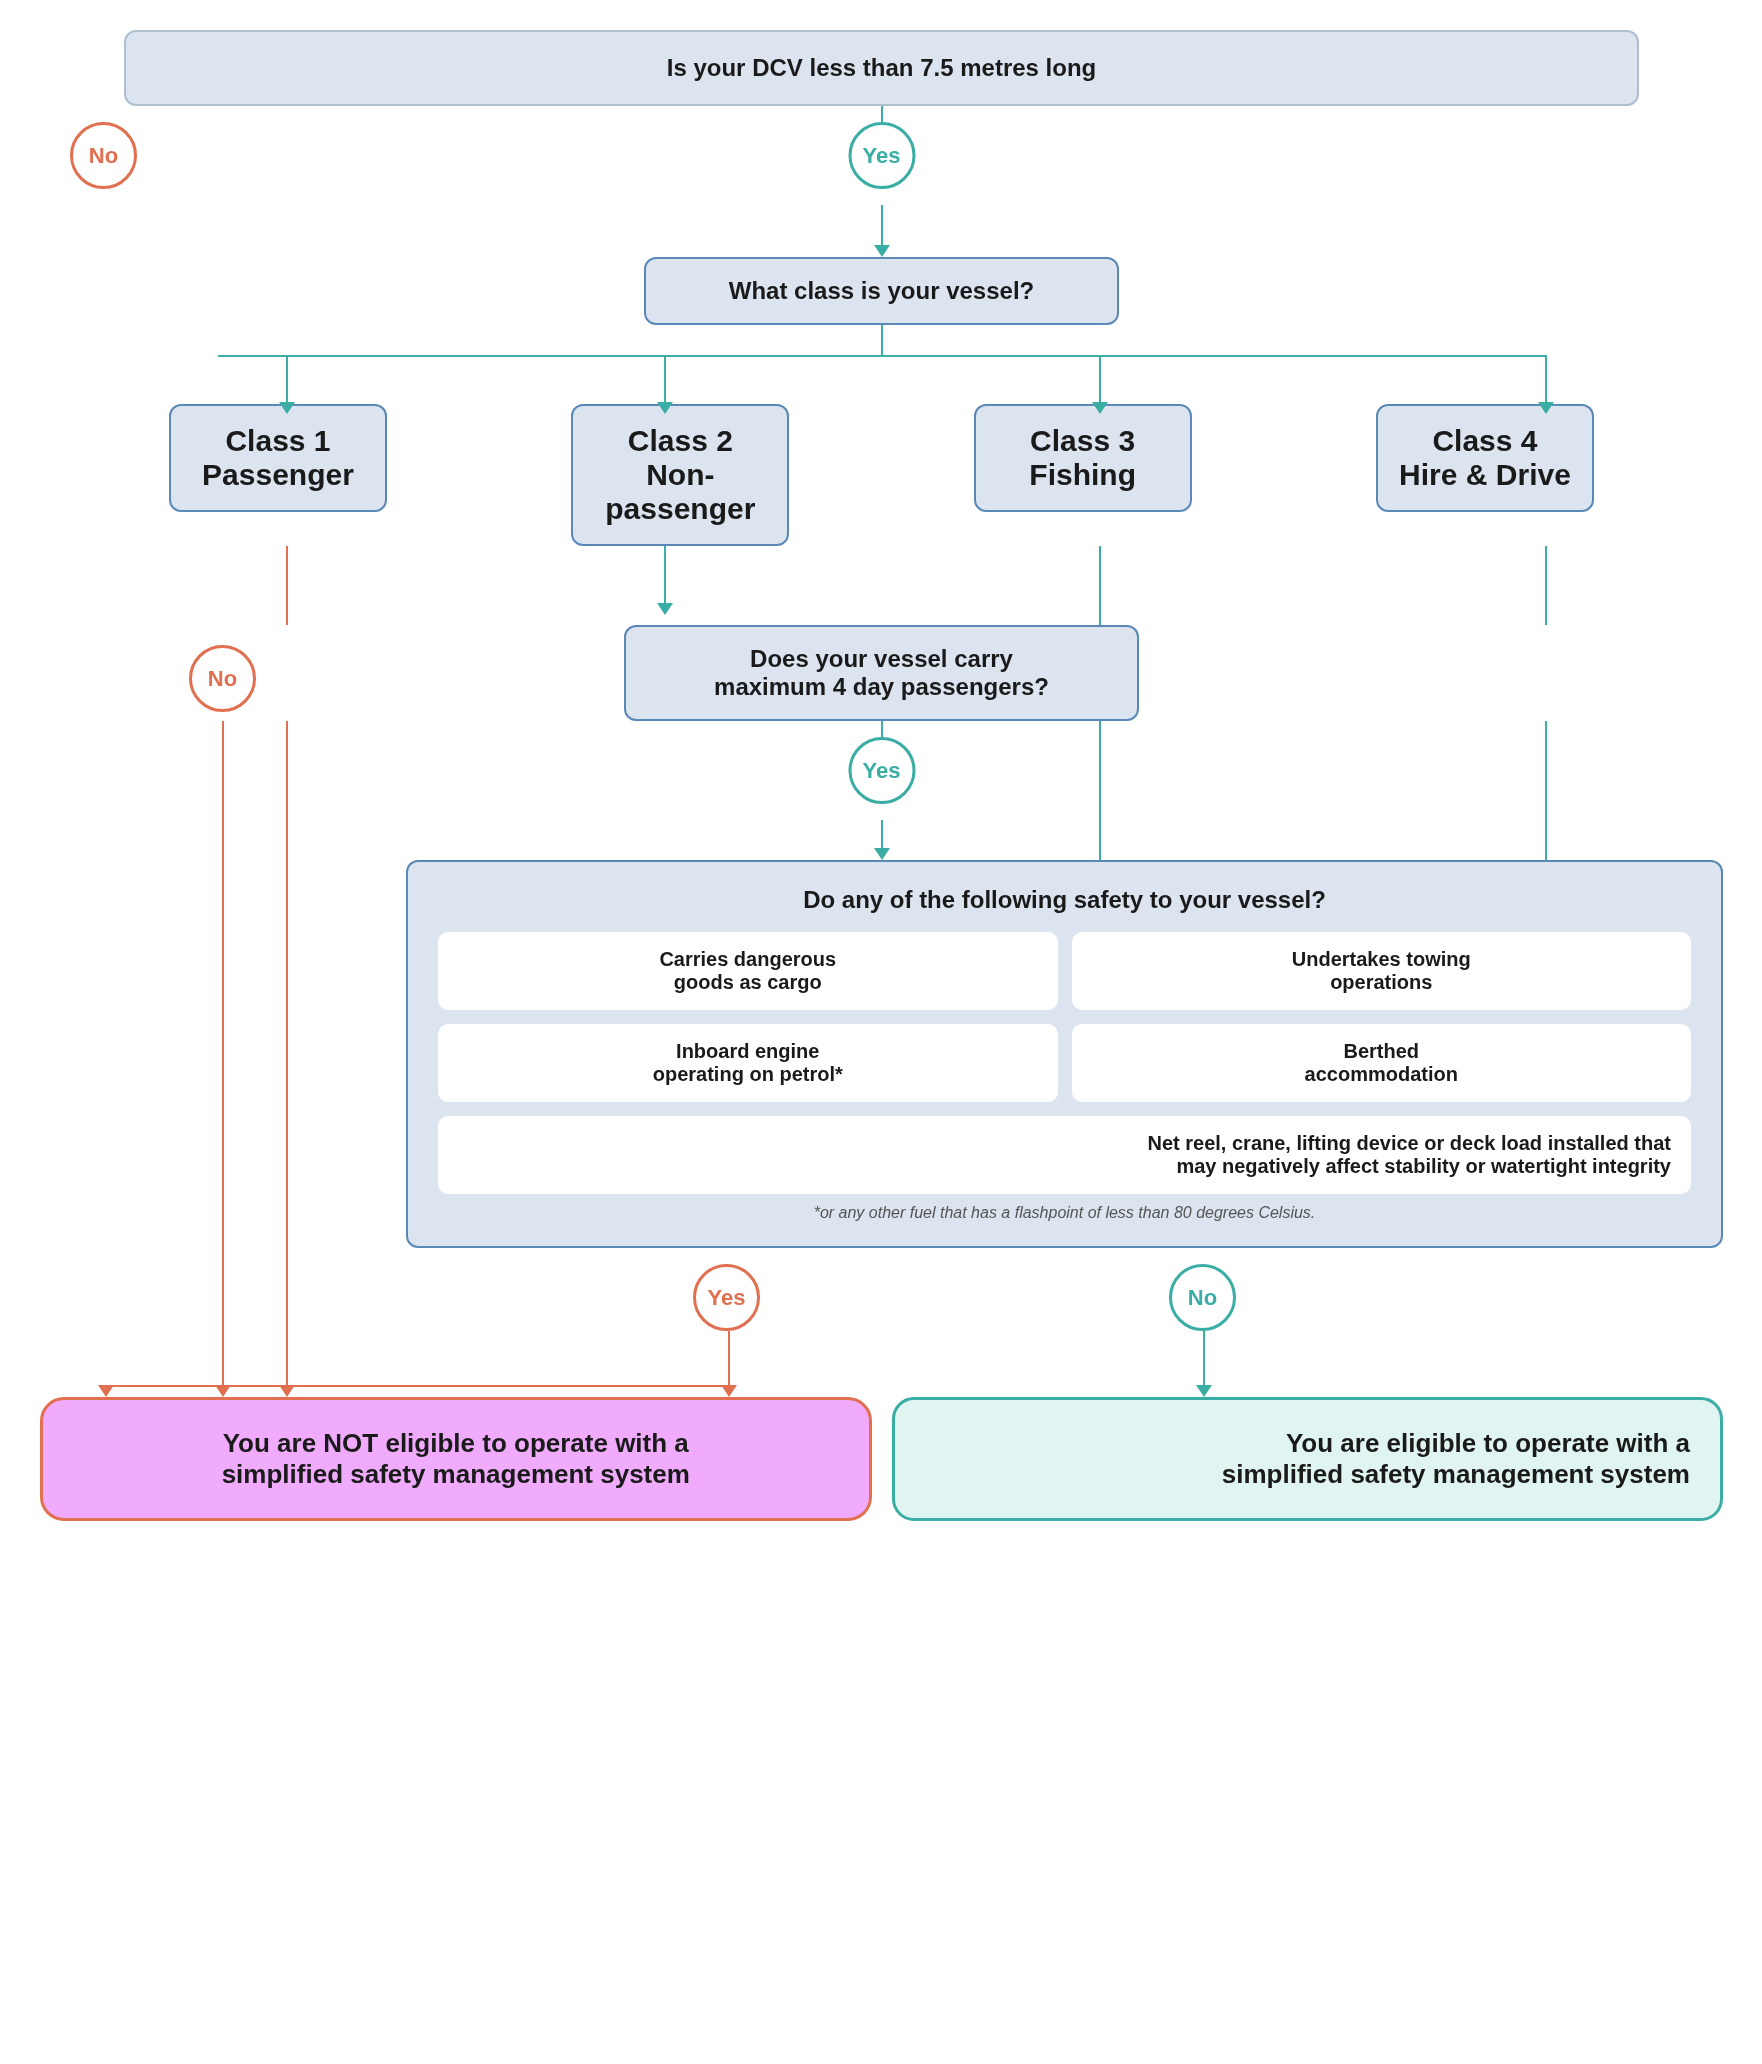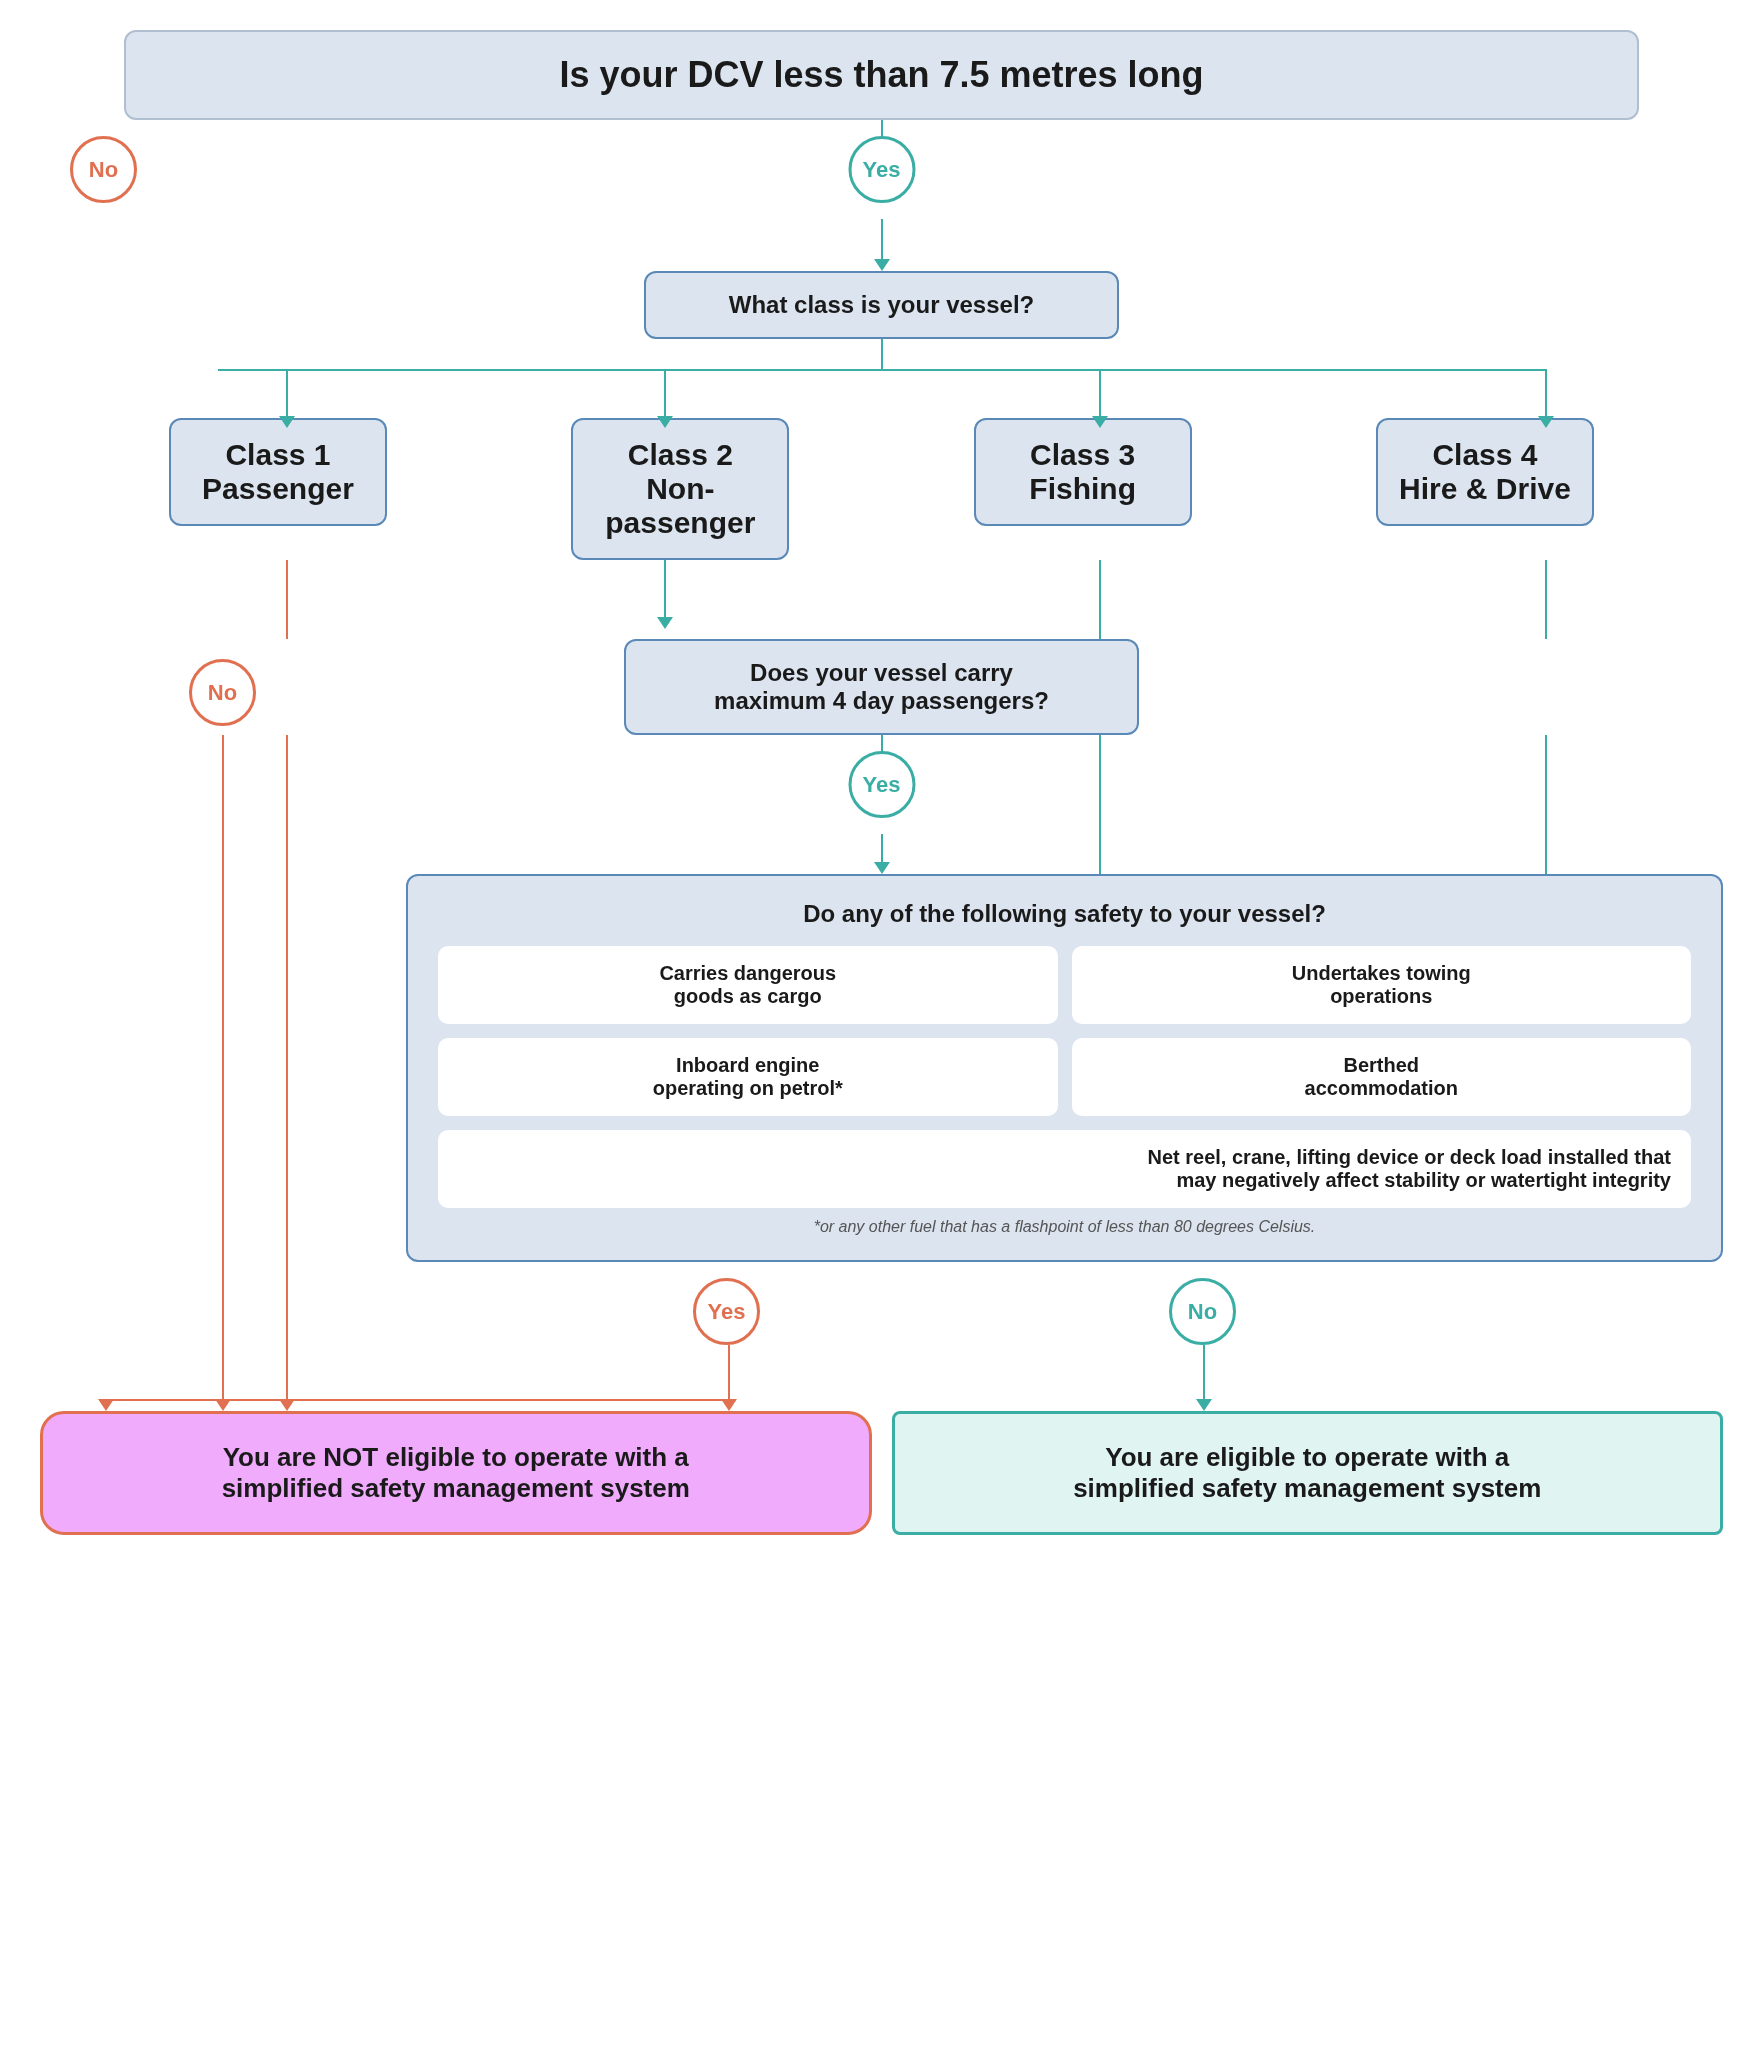--- a/index.html
+++ b/index.html
@@ -11,21 +11,21 @@
       padding: 30px 40px;
     }
 
     
     .top-question {
       background: #dce4ef;
       border: 2px solid #b0bfd0;
       border-radius: 12px;
       padding: 22px 40px;
       text-align: center;
-      font-size: 36px;
+      font-size: 24px;
       font-weight: bold;
       color: #1a1a1a;
       width: 90%;
       margin: 0 auto;
     }
 
     
     .circle-node {
       border-radius: 50%;
       width: 67px;
@@ -133,23 +133,23 @@
       padding: 28px 30px;
       text-align: center;
       font-size: 26px;
       font-weight: bold;
       color: #1a1a1a;
     }
 
     .result-eligible {
       background: #e0f4f2;
       border: 3px solid #3aada4;
-      border-radius: 8px;
+      border-radius: 22px;
       padding: 28px 30px;
-      text-align: center;
+      text-align: right;
       font-size: 26px;
       font-weight: bold;
       color: #1a1a1a;
     }
 
     
     .svg-lines {
       position: absolute;
       top: 0;
       left: 0;

